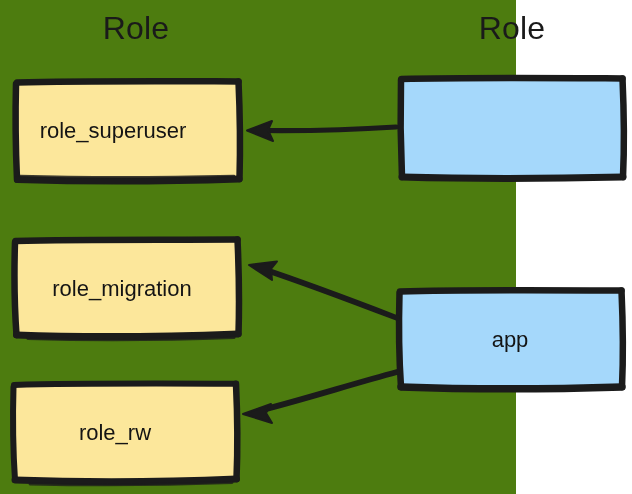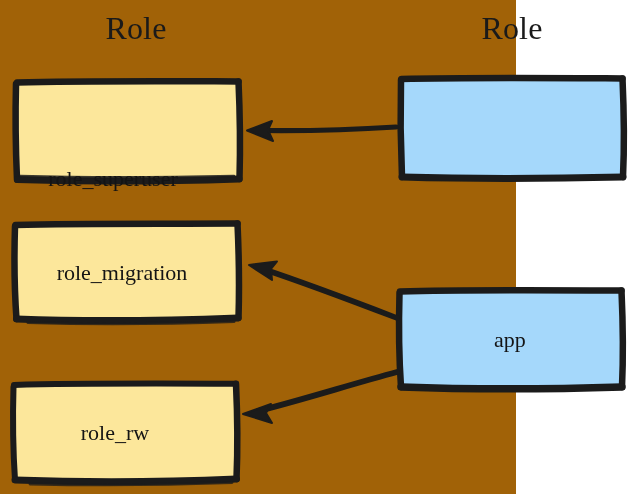--- a/index.html
+++ b/index.html
@@ -10,22 +10,21 @@
   body {
     width: 632px;
     height: 494px;
     font-family: "Liberation Sans", sans-serif;
     overflow: hidden;
   }
   #canvas {
     position: relative;
     width: 516px;
     height: 494px;
-    background: #a16207;
-    font-family: Liberation Serif, serif;
+    background: #4d7c0f;
   }
   .col-title {
     position: absolute;
     font-size: 32px;
     color: #1a1a1a;
     letter-spacing: 0.2px;
     text-align: center;
     white-space: nowrap;
     font-weight: 400;
   }
@@ -50,28 +49,28 @@
     transform: translateY(-50%);
     text-align: center;
     font-size: 22px;
     color: #141414;
     white-space: nowrap;
     pointer-events: none;
   }
 
   
   #node-role-superuser { left: 12px;  top: 78px;  width: 230px; height: 106px; }
-  #node-role-migration  { left: 10px;  top: 220px; width: 232px; height: 106px; }
+  #node-role-migration  { left: 10px;  top: 236px; width: 232px; height: 106px; }
   #node-role-rw         { left: 8px;   top: 380px; width: 232px; height: 106px; }
 
   
   #node-dba { left: 396px; top: 74px;  width: 230px; height: 108px; }
   #node-app { left: 394px; top: 286px; width: 232px; height: 108px; }
 
-  #node-role-superuser .node-label { padding-right: 28px; margin-top: 48px; }
+  #node-role-superuser .node-label { padding-right: 28px; }
   #node-role-migration .node-label { padding-right: 8px; }
   #node-role-rw .node-label        { padding-right: 18px; }
 
   #edges {
     position: absolute;
     left: 0;
     top: 0;
     width: 632px;
     height: 494px;
     pointer-events: none;

